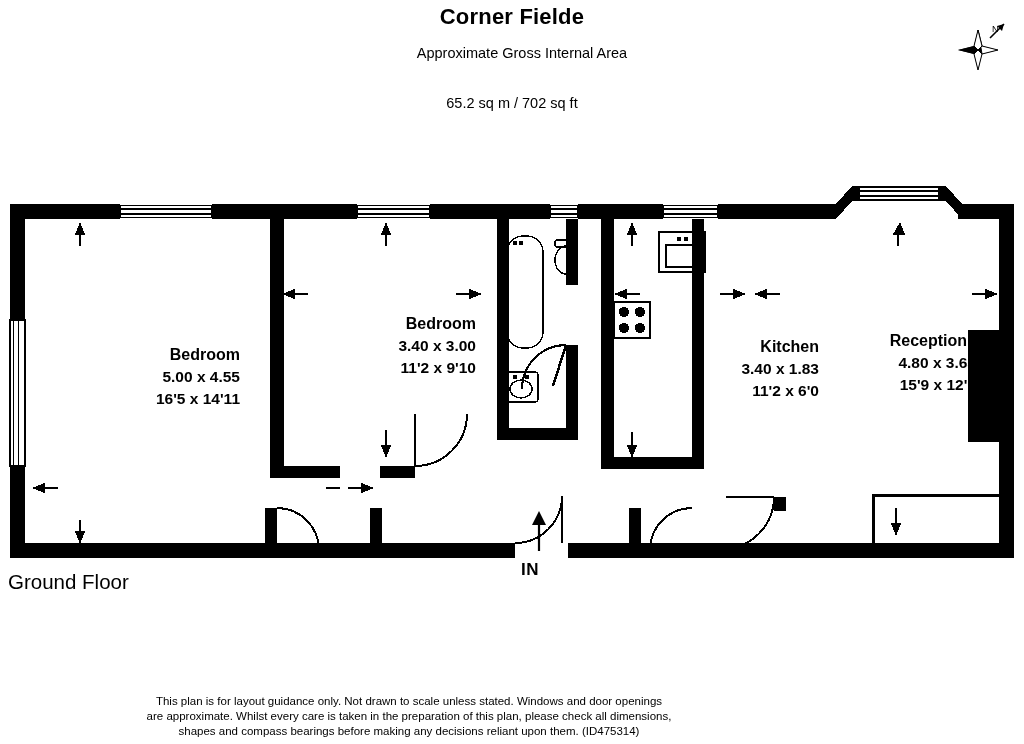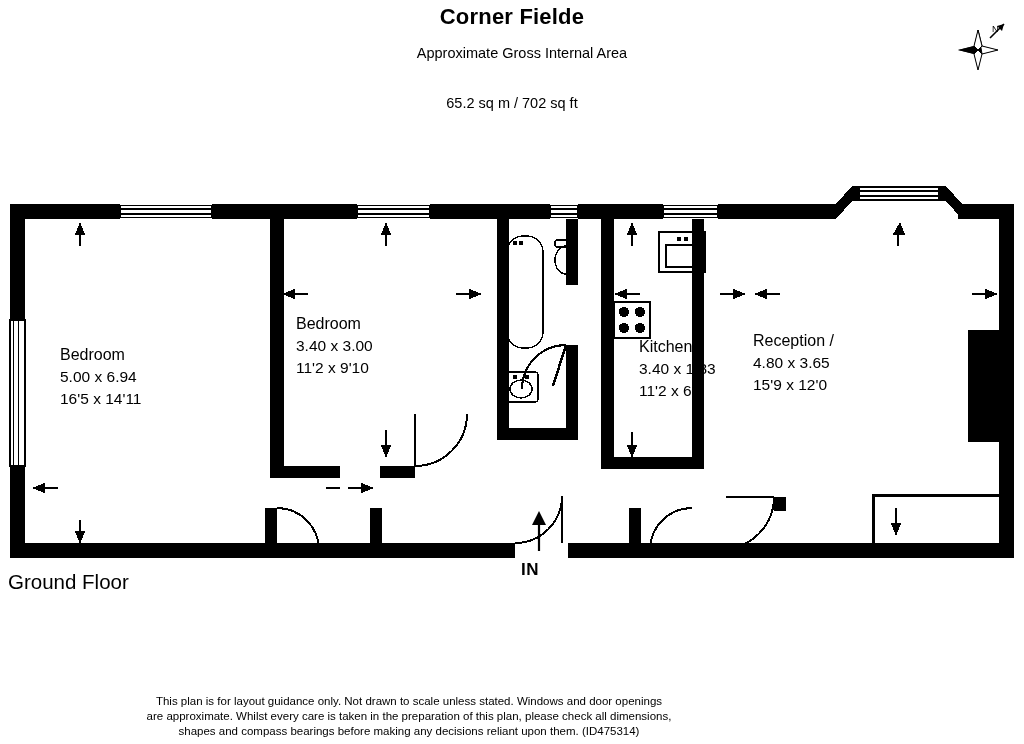--- a/index.html
+++ b/index.html
@@ -70,24 +70,25 @@
     position: absolute;
     left: 521px;
     top: 560px;
     font-size: 17px;
     font-weight: bold;
     letter-spacing: 0.5px;
   }
   
   .room {
     position: absolute;
-    text-align: left;
+    text-align: right;
     font-size: 15.5px;
     line-height: 22px;
     white-space: nowrap;
+    font-weight: bold;
   }
   .room .nm { font-size: 16px; }
   
   .disclaimer {
     position: absolute;
     left: 0;
     top: 694px;
     width: 818px;
     text-align: center;
     font-size: 11.5px;
@@ -298,37 +299,37 @@
           <polygon points="756,294 766,290 766,298"></polygon>
         <line x1="972" y1="294" x2="992" y2="294"></line>
           <polygon points="996,294 986,290 986,298"></polygon>
       </g>
 
     </g>
   </svg>
 
   <div class="room" style="left:60px; top:344px; width:180px;">
     <div class="nm">Bedroom</div>
-    <div>5.00 x 6.94</div>
+    <div>5.00 x 4.55</div>
     <div>16'5 x 14'11</div>
   </div>
 
   <div class="room" style="left:296px; top:313px; width:180px;">
     <div class="nm">Bedroom</div>
     <div>3.40 x 3.00</div>
     <div>11'2 x 9'10</div>
   </div>
 
   <div class="room" style="left:602px; top:336px; width:180px;margin-left:37px;">
     <div class="nm">Kitchen</div>
     <div>3.40 x 1.83</div>
     <div>11'2 x 6'0</div>
   </div>
 
-  <div class="room" style="left:753px; top:330px; width:186px;">
+  <div class="room" style="left:790px; top:330px; width:186px;">
     <div class="nm">Reception /</div>
     <div>4.80 x 3.65</div>
     <div>15'9 x 12'0</div>
   </div>
 
   <svg style="position:absolute; left:528px; top:505px; width:22px; height:50px;">
     <line x1="11" y1="46" x2="11" y2="16" stroke="#000" stroke-width="2.2"></line>
     <polygon points="11,6 4,20 18,20" fill="#000"></polygon>
   </svg>
   <div class="in-label">IN</div>

